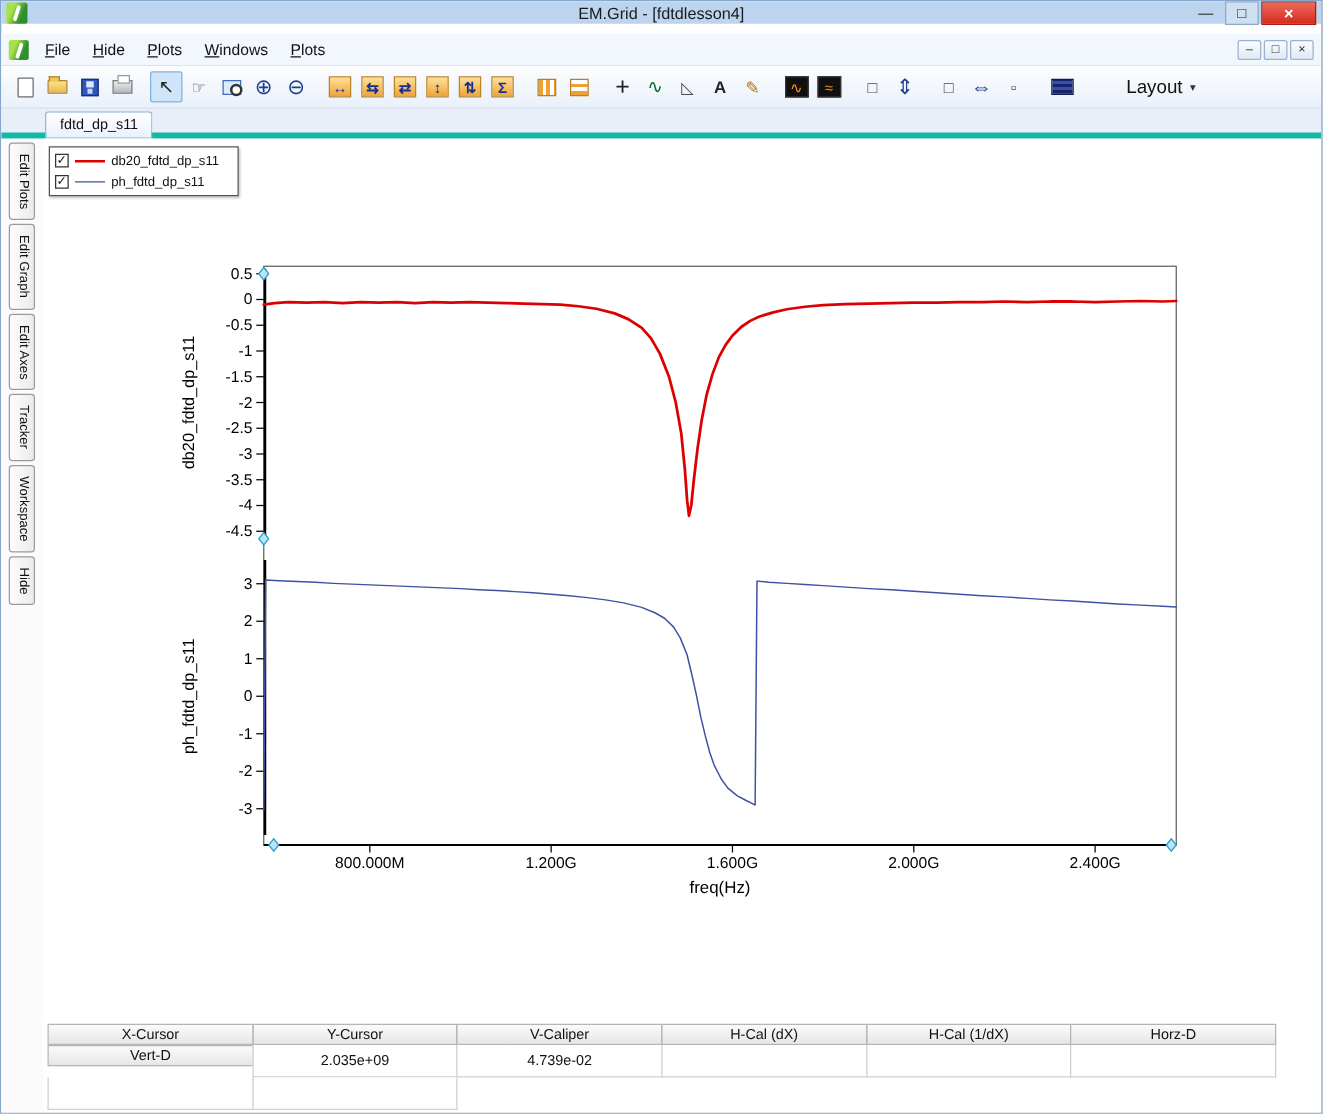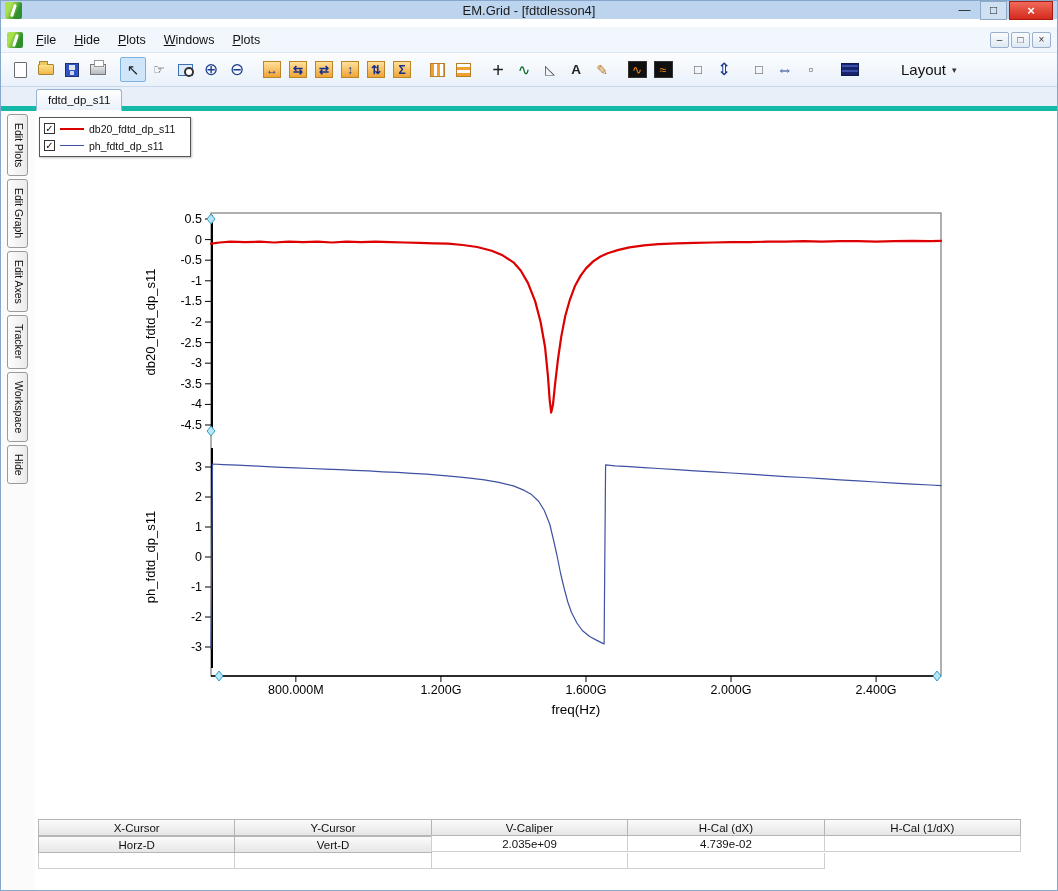--- a/index.html
+++ b/index.html
@@ -72,23 +72,23 @@
   #plot-svg text{font-family:"Liberation Sans",sans-serif;fill:#000;}
 
   
   .legend{position:absolute;left:4px;top:6px;width:152px;background:#fff;border:1px solid #555;box-shadow:1px 1px 2px rgba(0,0,0,.25);padding:2px 4px;}
   .legend-row{display:flex;align-items:center;gap:5px;height:17px;}
   .cb{width:11px;height:11px;border:1px solid #333;background:#fff;font-size:10px;line-height:10px;text-align:center;color:#111;flex:0 0 auto;}
   .ls{width:24px;height:0;border-top:2px solid #000;flex:0 0 auto;}
   .legend-label{font-size:10.5px;white-space:nowrap;}
 
   
-  .status-table{position:absolute;left:4px;top:708px;width:982px;display:grid;grid-template-columns:repeat(5,1fr);}
+  .status-table{position:absolute;left:4px;top:708px;width:982px;display:grid;grid-template-columns:repeat(6,1fr);}
   .sth{height:17px;display:flex;align-items:center;justify-content:center;font-size:11.5px;background:linear-gradient(#fbfbfb,#e6e6e6);border:1px solid #b5b5b5;margin-left:-1px;}
-  .stv{height:16px;display:flex;align-items:center;justify-content:center;font-size:11.5px;background:#fff;border:1px solid #cfcfcf;border-top:none;margin-left:-1px;}
+  .stv{height:26px;display:flex;align-items:center;justify-content:center;font-size:11.5px;background:#fff;border:1px solid #cfcfcf;border-top:none;margin-left:-1px;}
 </style>
 </head>
 <body>
 
 <div class="window">
 
   <div class="titlebar">
     <span class="logo"></span>
     <span class="title-text">EM.Grid - [fdtdlesson4]</span>
     <span class="win-controls">

